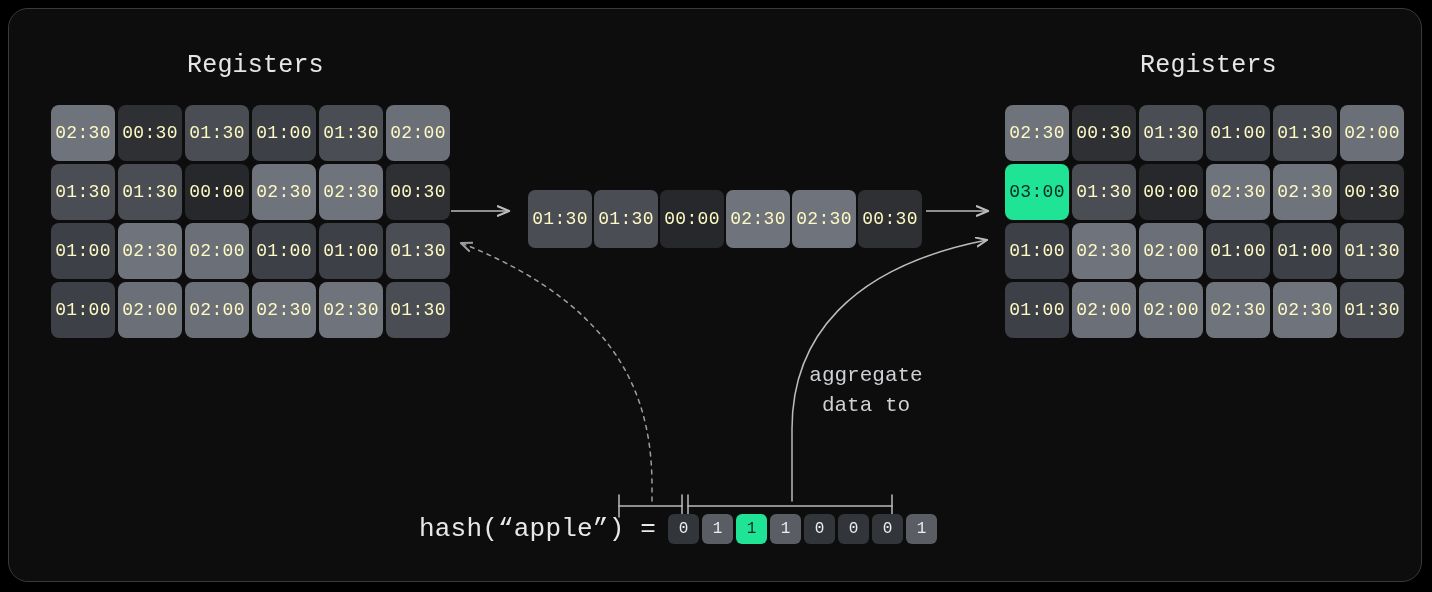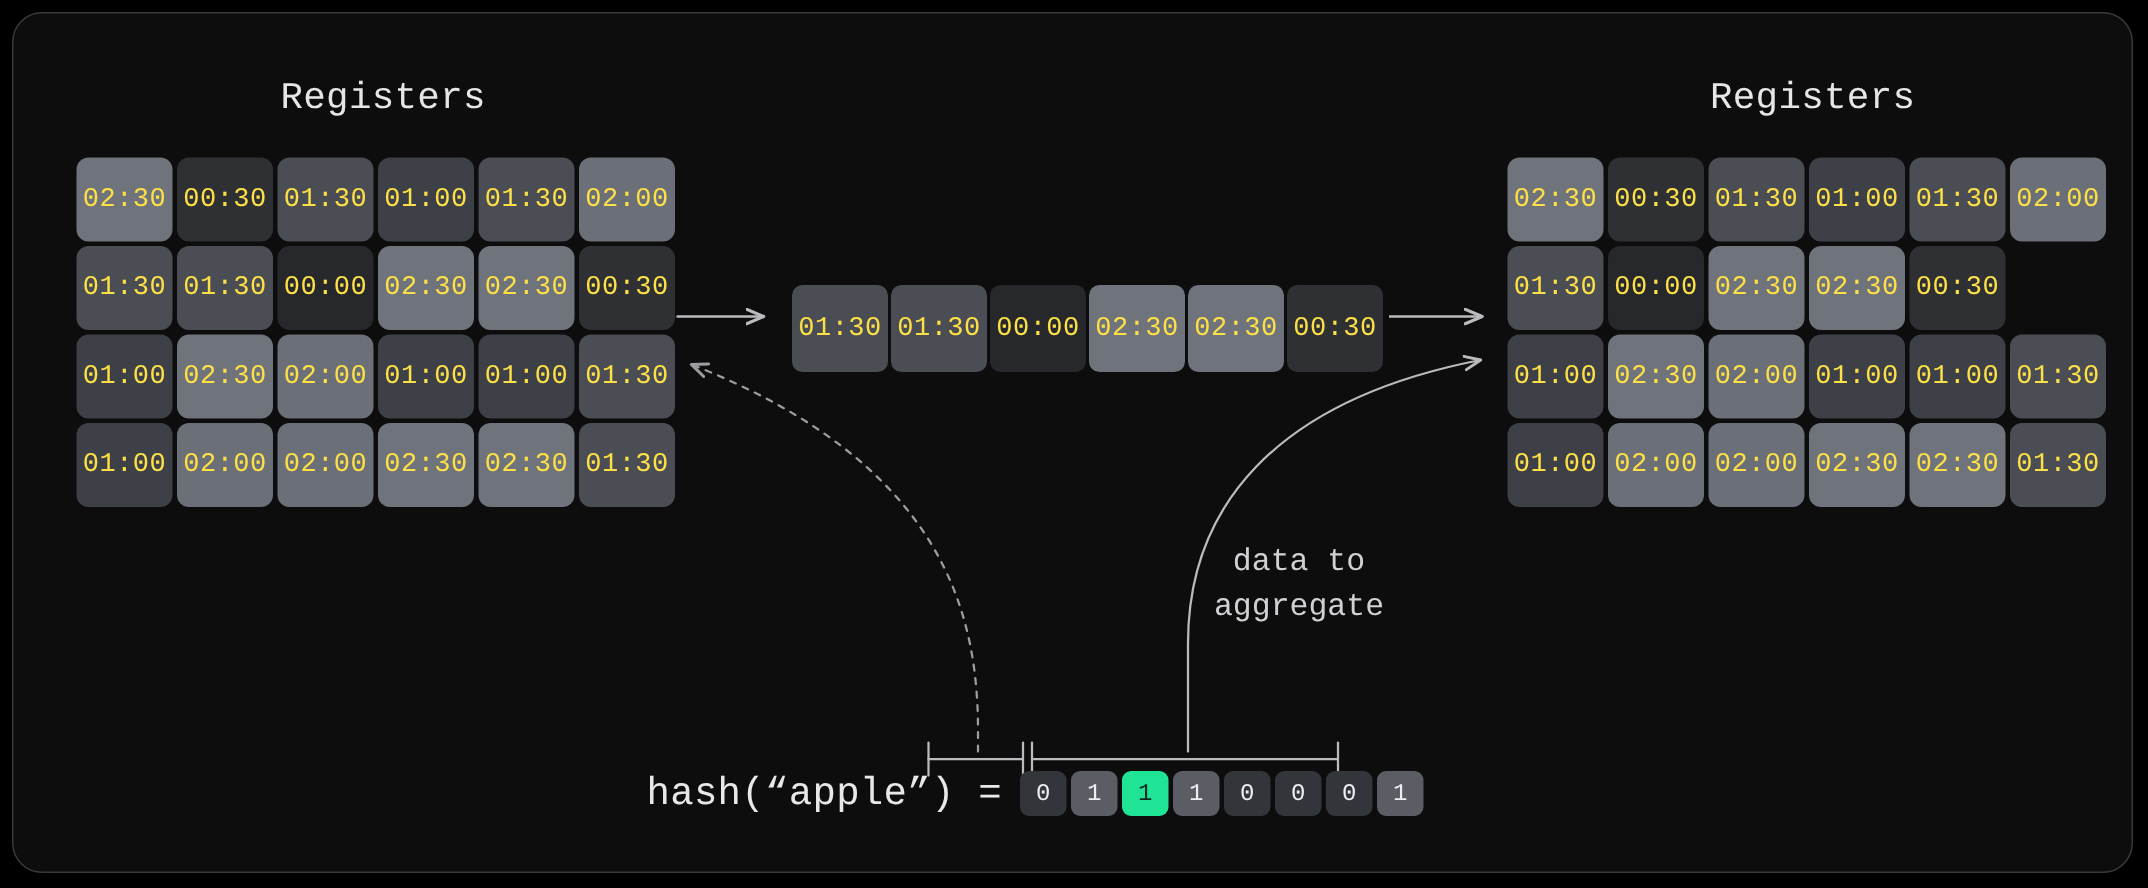--- a/index.html
+++ b/index.html
@@ -27,36 +27,36 @@
   }
   #title-left{left:178px;top:42px;}
   #title-right{left:1131px;top:42px;}
 
   .grid{position:absolute;}
   .grid .row{display:flex;gap:3px;margin-bottom:3px;}
   .cell{
     width:64px;height:56px;
     border-radius:8px;
     display:flex;align-items:center;justify-content:center;
-    color:#fde047;
+    color:#fef9c3;
     font-size:18px;
     letter-spacing:0.3px;
     box-sizing:border-box;
   }
   .cell.hl{color:#0d2b20;font-weight:400;}
 
   #grid-left{left:42px;top:96px;}
   #grid-right{left:996px;top:96px;}
 
   
   #center-row{position:absolute;left:519px;top:181px;display:flex;gap:2px;}
   #center-row .cell{width:64px;height:58px;border-radius:7px;}
 
   
-  #hash-area{position:absolute;left:422px;top:505px;display:flex;align-items:center;}
+  #hash-area{position:absolute;left:410px;top:505px;display:flex;align-items:center;}
   #hash-label{
     color:#e8e8ea;font-size:26px;white-space:nowrap;letter-spacing:0.2px;
   }
   #bits{display:flex;gap:3px;margin-left:12px;}
   .bit{
     width:31px;height:30px;border-radius:6px;
     display:flex;align-items:center;justify-content:center;
     font-size:16px;color:#eceef0;
     box-sizing:border-box;
   }
@@ -120,20 +120,21 @@
   <div class="grid" id="grid-right">
       <div class="row">
         <div class="cell" style="background: rgb(111, 115, 124);">02:30</div>
         <div class="cell" style="background: rgb(46, 48, 52);">00:30</div>
         <div class="cell" style="background: rgb(74, 77, 83);">01:30</div>
         <div class="cell" style="background: rgb(61, 64, 71);">01:00</div>
         <div class="cell" style="background: rgb(74, 77, 83);">01:30</div>
         <div class="cell" style="background: rgb(107, 111, 120);">02:00</div>
       </div>
       <div class="row">
+        <div class="cell hl" style="background: rgb(31, 228, 150);">03:00</div>
         <div class="cell" style="background: rgb(74, 77, 83);">01:30</div>
         <div class="cell" style="background: rgb(38, 40, 44);">00:00</div>
         <div class="cell" style="background: rgb(111, 115, 124);">02:30</div>
         <div class="cell" style="background: rgb(111, 115, 124);">02:30</div>
         <div class="cell" style="background: rgb(46, 48, 52);">00:30</div>
       </div>
       <div class="row">
         <div class="cell" style="background: rgb(61, 64, 71);">01:00</div>
         <div class="cell" style="background: rgb(111, 115, 124);">02:30</div>
         <div class="cell" style="background: rgb(107, 111, 120);">02:00</div>
@@ -187,22 +188,22 @@
     <g stroke="#b9bbbe" stroke-width="1.5" stroke-linecap="round">
       <line x1="679" y1="486" x2="679" y2="508"></line>
       <line x1="679" y1="497" x2="883" y2="497"></line>
       <line x1="883" y1="486" x2="883" y2="508"></line>
     </g>
   </svg>
 
   <div class="caption" id="cap-index">
   </div>
   <div class="caption" id="cap-data">
+    <div>aggregate</div>
     <div>data to</div>
-    <div>aggregate</div>
   </div>
 
   <div id="hash-area">
     <div id="hash-label">hash(“apple”) =</div>
     <div id="bits">
         <div class="bit" style="background: rgb(50, 53, 58);">0</div>
         <div class="bit" style="background: rgb(90, 93, 100);">1</div>
         <div class="bit hl" style="background: rgb(31, 228, 150);">1</div>
         <div class="bit" style="background: rgb(90, 93, 100);">1</div>
         <div class="bit" style="background: rgb(50, 53, 58);">0</div>

